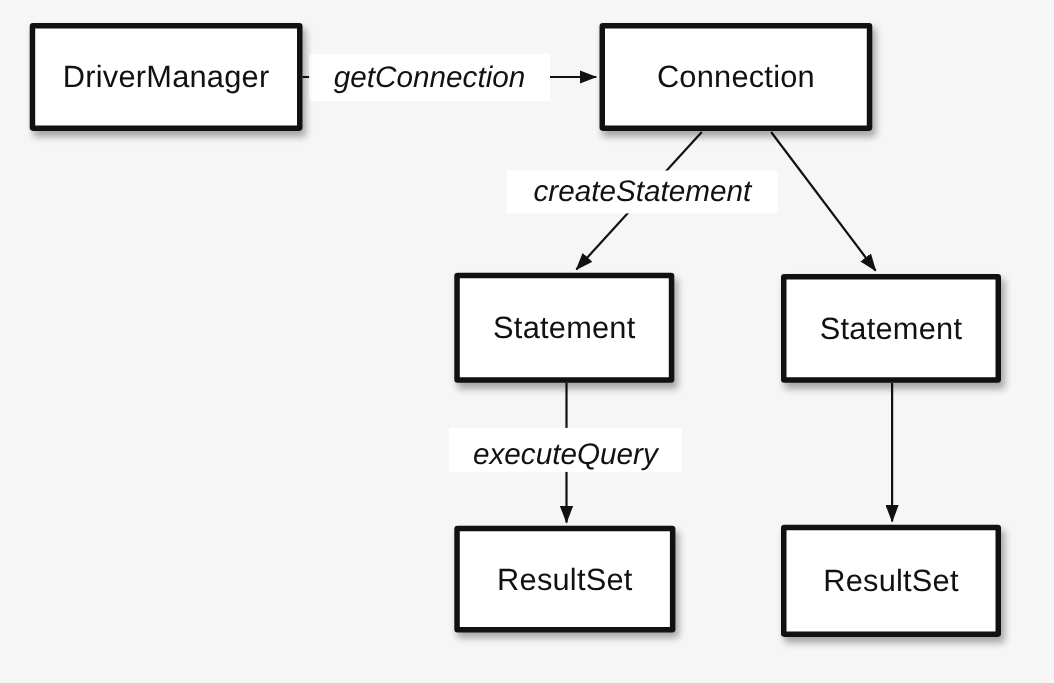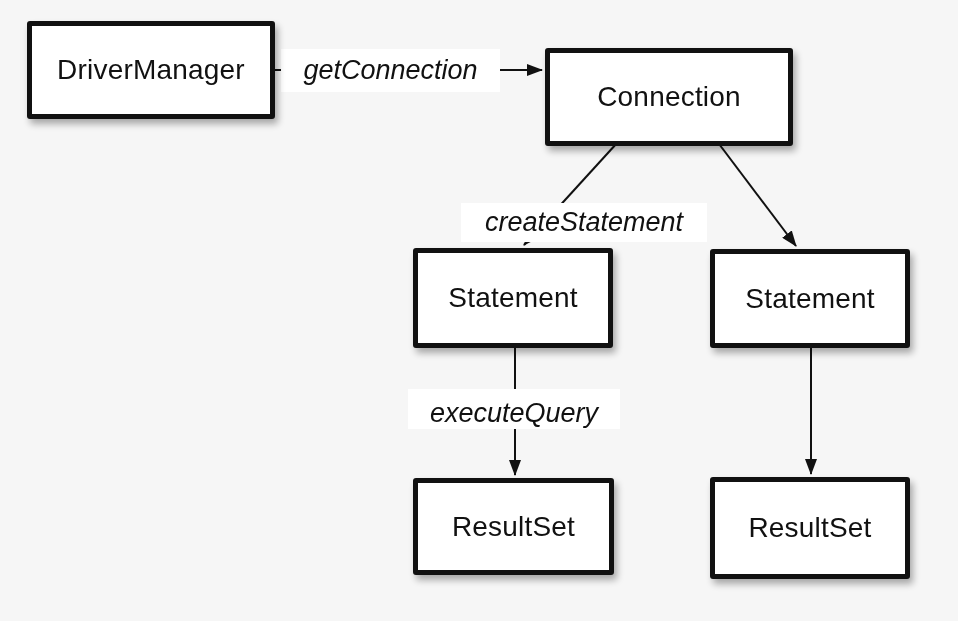--- a/index.html
+++ b/index.html
@@ -37,27 +37,27 @@
   }
   .edge-label{
     position:absolute;z-index:2;
     box-sizing:border-box;
     background:var(--label-bg);
     display:flex;align-items:center;justify-content:center;
     font-size:27px;font-style:italic;
     white-space:nowrap;
   }
   .n-drivermanager{left:27px;top:21px;width:248px;height:98px;}
-  .n-connection{left:545px;top:21px;width:248px;height:98px;margin-top:27px;}
+  .n-connection{left:545px;top:21px;width:248px;height:98px;}
   .n-statement-left{left:413px;top:248px;width:200px;height:100px;}
   .n-statement-right{left:710px;top:249px;width:200px;height:99px;}
   .n-resultset-left{left:413px;top:478px;width:201px;height:97px;}
   .n-resultset-right{left:710px;top:477px;width:200px;height:102px;}
   .l-getconnection{left:281px;top:49px;width:219px;height:43px;}
-  .l-createstatement{left:461px;top:155px;width:246px;height:39px;margin-top:48px;}
+  .l-createstatement{left:461px;top:155px;width:246px;height:39px;}
   .l-executequery{left:408px;top:389px;width:212px;height:40px;align-items:flex-end;}
 </style>
 </head>
 <body>
 
 <div class="canvas">
 
   <svg class="edges" width="958" height="621" viewBox="0 0 958 621">
     <defs>
       <marker id="arrow" markerUnits="userSpaceOnUse" markerWidth="16" markerHeight="12" refX="15" refY="6" orient="auto">

